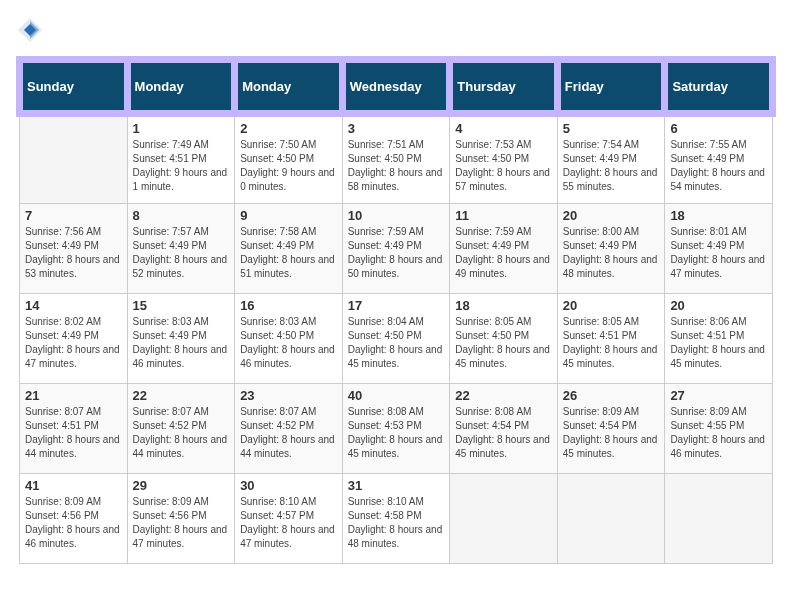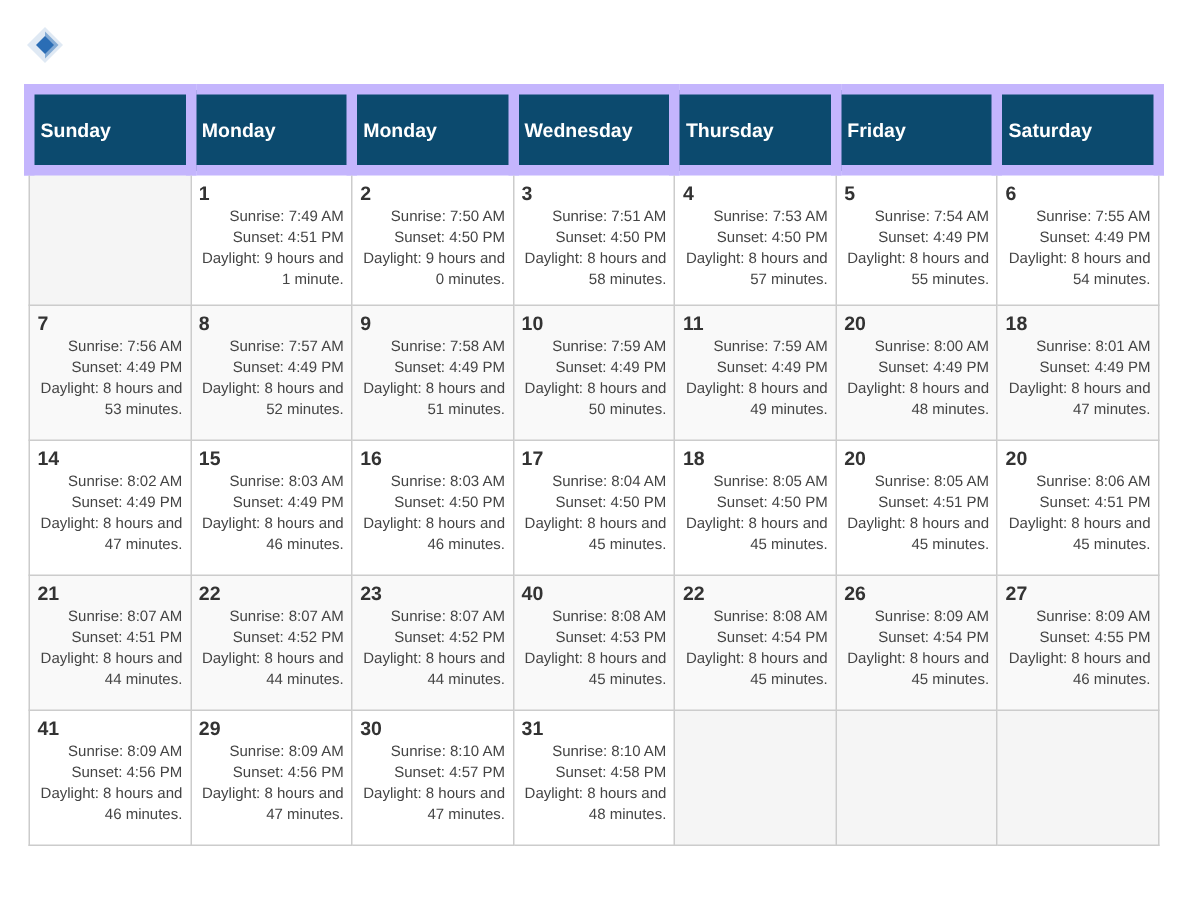--- a/index.html
+++ b/index.html
@@ -74,21 +74,20 @@
       font-size: 13px;
       font-weight: bold;
       color: #333;
       display: block;
       margin-bottom: 2px;
     }
     .day-info {
       font-size: 10px;
       color: #444;
       line-height: 1.4;
-      text-align: right;
     }
     td.empty {
       background: #f5f5f5;
     }
   </style>
 </head>
 <body>
 
 <div class="header">
   <div class="logo">

